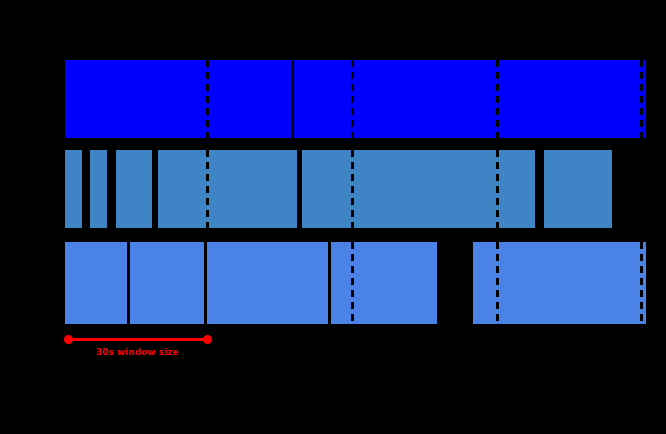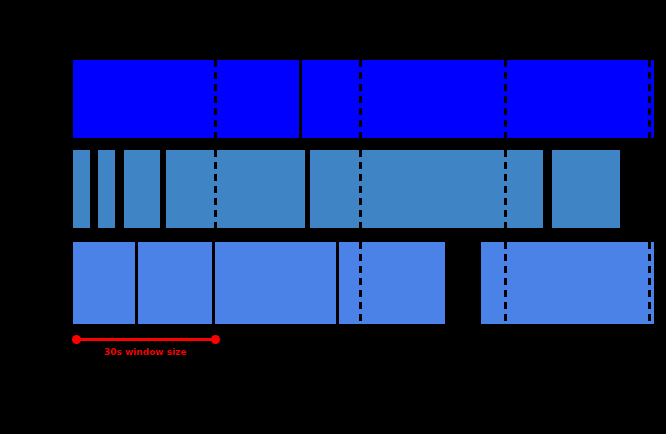--- a/index.html
+++ b/index.html
@@ -13,21 +13,21 @@
   }
   #figure {
     position: relative;
     width: 666px;
     height: 434px;
     background: #000000;
     overflow: hidden;
   }
   .plot-area {
     position: absolute;
-    left: 8px;
+    left: 0;
     top: 0;
     width: 652px;
     height: 434px;
   }
   .track {
     position: absolute;
     left: 0;
     width: 666px;
   }
   .seg {

